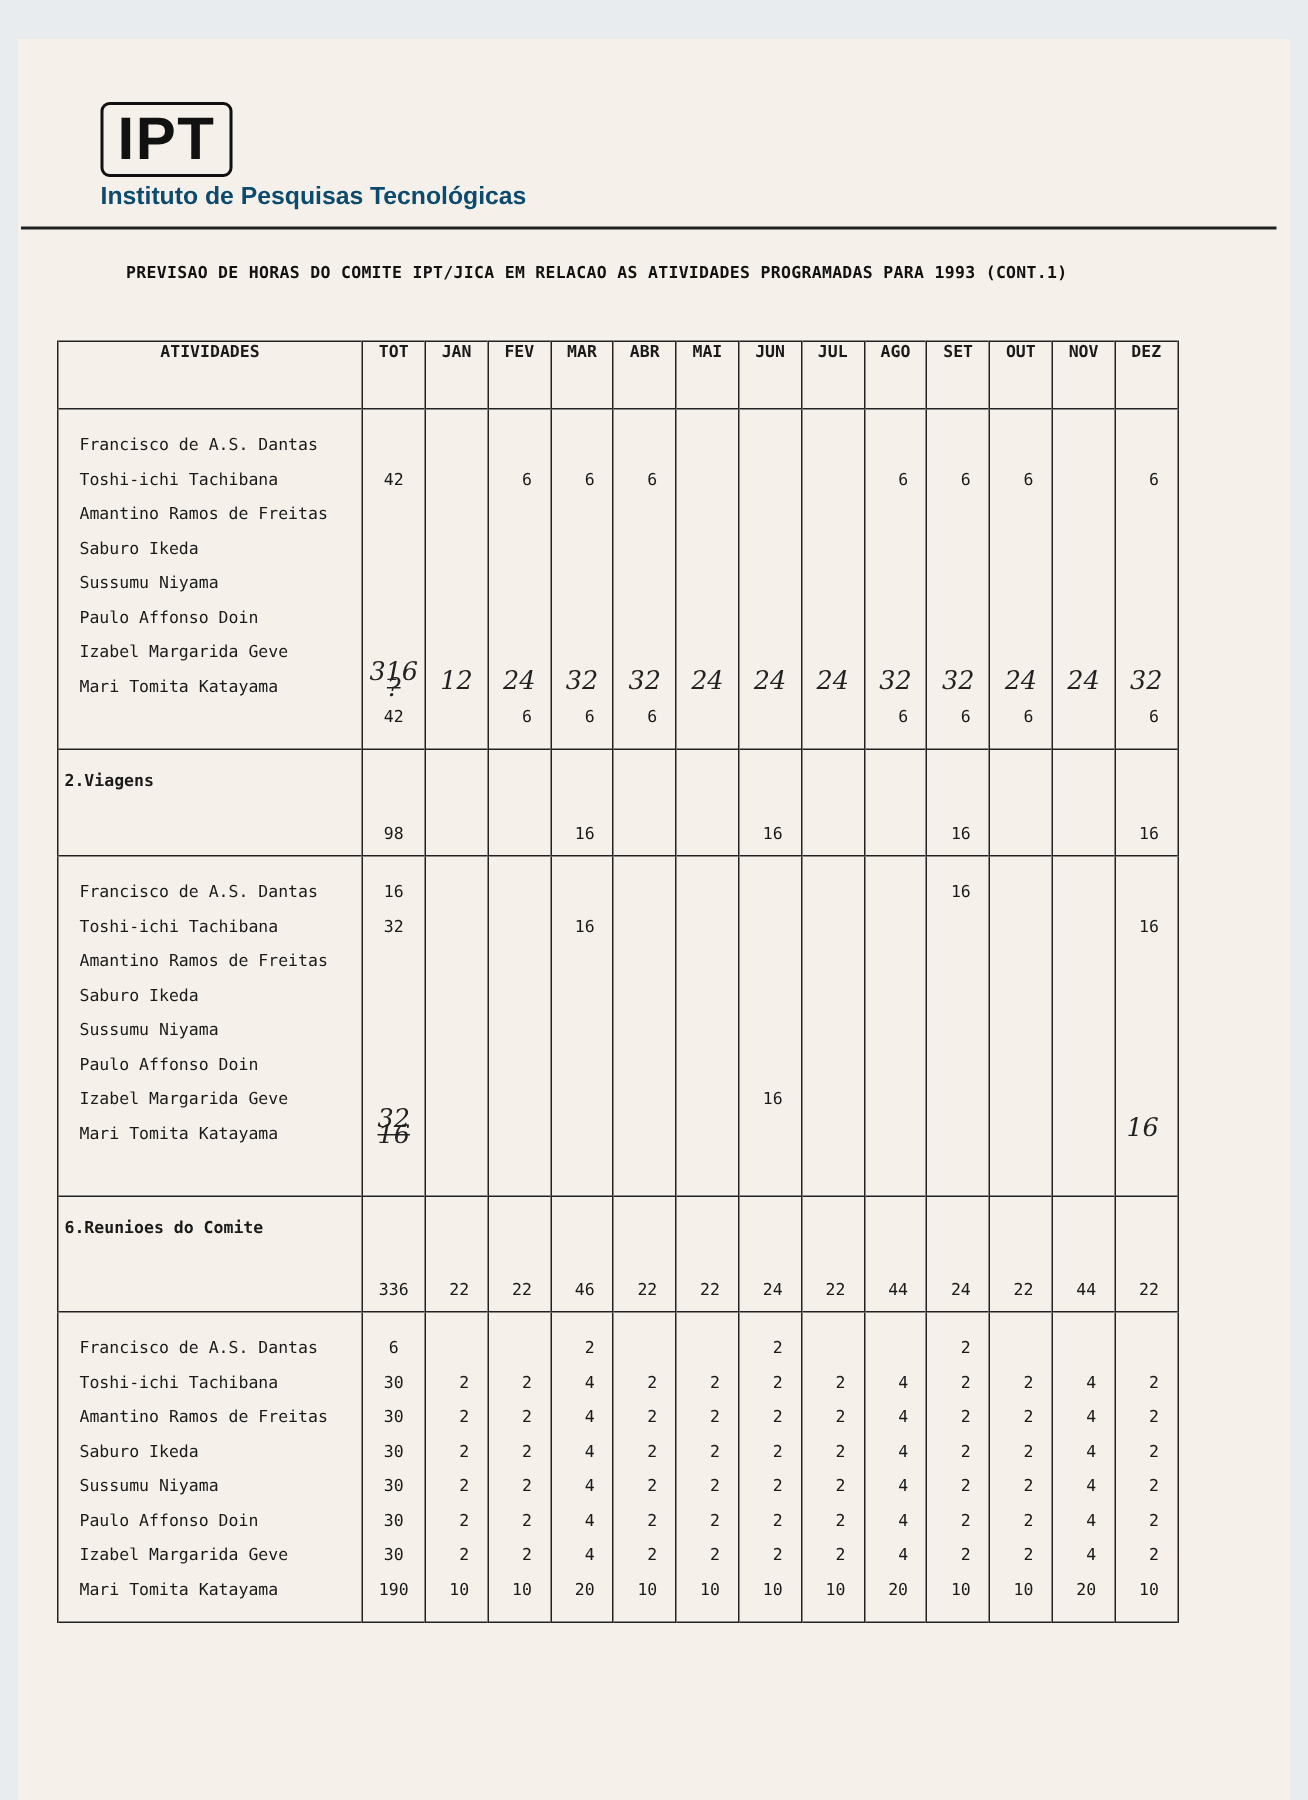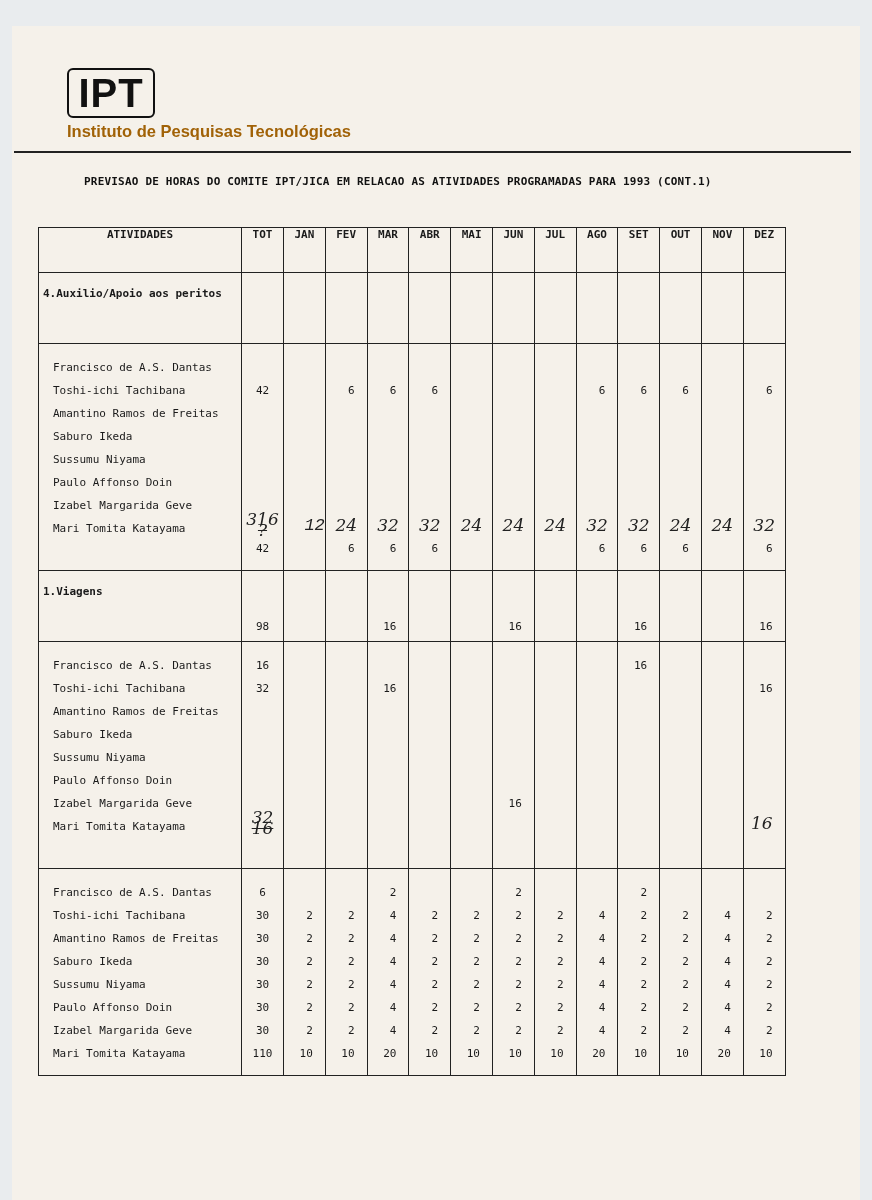--- a/index.html
+++ b/index.html
@@ -17,21 +17,21 @@
   .logo-box {
     position: absolute; left: 67px; top: 68px; width: 88px; height: 50px;
     border: 2px solid #111; border-radius: 6px; box-sizing: border-box;
     display: flex; align-items: center; justify-content: center;
     font-family: "Liberation Sans", sans-serif; font-weight: bold;
     font-size: 40px; letter-spacing: 1px; color: #111; line-height: 1;
   }
   .inst-name {
     position: absolute; left: 67px; top: 122px;
     font-family: "Liberation Sans", sans-serif; font-weight: bold;
-    font-size: 16.5px; color: #a16207;
+    font-size: 16.5px; color: #0c4a6e;
   }
   .header-rule {
     position: absolute; left: 14px; top: 151px; width: 837px; height: 2px; background: #222;
   }
   .doc-title {
     position: absolute; left: 44px; top: 175px;
     font-size: 11px; font-weight: bold; letter-spacing: 0.2px; color: #111;
     white-space: nowrap;
     margin-left: 40px;
   }
@@ -105,36 +105,20 @@
         <th class="hcell">JUN</th>
         <th class="hcell">JUL</th>
         <th class="hcell">AGO</th>
         <th class="hcell">SET</th>
         <th class="hcell">OUT</th>
         <th class="hcell">NOV</th>
         <th class="hcell">DEZ</th>
       </tr>
   </thead>
   <tbody id="tbody">
-      <tr class="sep sect-row">
-        <td class="sect-label">4.Auxilio/Apoio aos peritos</td>
-        <td class="num center-num"></td>
-        <td class="num"></td>
-        <td class="num"></td>
-        <td class="num"></td>
-        <td class="num"></td>
-        <td class="num"></td>
-        <td class="num"></td>
-        <td class="num"></td>
-        <td class="num"></td>
-        <td class="num"></td>
-        <td class="num"></td>
-        <td class="num"></td>
-        <td class="num"></td>
-      </tr>
       <tr class="sep">
         <td class="names">
           <div class="line">Francisco de A.S. Dantas</div>
           <div class="line">Toshi-ichi Tachibana</div>
           <div class="line">Amantino Ramos de Freitas</div>
           <div class="line">Saburo Ikeda</div>
           <div class="line">Sussumu Niyama</div>
           <div class="line">Paulo Affonso Doin</div>
           <div class="line">Izabel Margarida Geve</div>
           <div class="line">Mari Tomita Katayama</div>
@@ -149,21 +133,21 @@
           <div class="line hand"><span class="stack"><div>316</div><div class="hand-strike">?</div></span></div>
           <div class="line">42</div>
         </td>
         <td class="numcol">
           <div class="line"></div>
           <div class="line"></div>
           <div class="line"></div>
           <div class="line"></div>
           <div class="line"></div>
           <div class="line"></div>
-          <div class="line hand" style="padding-right: 0px; font-family: Liberation Mono, monospace;">12</div>
+          <div class="line hand" style="text-align: center; padding-right: 0px;">12</div>
           <div class="line"></div>
         </td>
         <td class="numcol">
           <div class="line"></div>
           <div class="line">6</div>
           <div class="line"></div>
           <div class="line"></div>
           <div class="line"></div>
           <div class="line"></div>
           <div class="line hand" style="text-align: center; padding-right: 0px;">24</div>
@@ -264,21 +248,21 @@
           <div class="line">6</div>
           <div class="line"></div>
           <div class="line"></div>
           <div class="line"></div>
           <div class="line"></div>
           <div class="line hand" style="text-align: center; padding-right: 0px;">32</div>
           <div class="line">6</div>
         </td>
       </tr>
       <tr class="sep sect-row">
-        <td class="sect-label">1.Viagens</td>
+        <td class="sect-label">2.Viagens</td>
         <td class="num center-num">98</td>
         <td class="num"></td>
         <td class="num"></td>
         <td class="num">16</td>
         <td class="num"></td>
         <td class="num"></td>
         <td class="num">16</td>
         <td class="num"></td>
         <td class="num"></td>
         <td class="num">16</td>
@@ -421,40 +405,56 @@
           <div class="line"></div>
           <div class="line">16</div>
           <div class="line"></div>
           <div class="line"></div>
           <div class="line"></div>
           <div class="line"></div>
           <div class="line hand">16</div>
           <div class="line"></div>
         </td>
       </tr>
+      <tr class="sep sect-row tall">
+        <td class="sect-label">6.Reunioes do Comite</td>
+        <td class="num center-num">336</td>
+        <td class="num">22</td>
+        <td class="num">22</td>
+        <td class="num">46</td>
+        <td class="num">22</td>
+        <td class="num">22</td>
+        <td class="num">24</td>
+        <td class="num">22</td>
+        <td class="num">44</td>
+        <td class="num">24</td>
+        <td class="num">22</td>
+        <td class="num">44</td>
+        <td class="num">22</td>
+      </tr>
       <tr class="sep">
         <td class="names" style="padding-bottom: 30px;">
           <div class="line">Francisco de A.S. Dantas</div>
           <div class="line">Toshi-ichi Tachibana</div>
           <div class="line">Amantino Ramos de Freitas</div>
           <div class="line">Saburo Ikeda</div>
           <div class="line">Sussumu Niyama</div>
           <div class="line">Paulo Affonso Doin</div>
           <div class="line">Izabel Margarida Geve</div>
           <div class="line">Mari Tomita Katayama</div>
         </td>
         <td class="numcol tot">
           <div class="line">6</div>
           <div class="line">30</div>
           <div class="line">30</div>
           <div class="line">30</div>
           <div class="line">30</div>
           <div class="line">30</div>
           <div class="line">30</div>
-          <div class="line">110</div>
+          <div class="line">190</div>
         </td>
         <td class="numcol">
           <div class="line"></div>
           <div class="line">2</div>
           <div class="line">2</div>
           <div class="line">2</div>
           <div class="line">2</div>
           <div class="line">2</div>
           <div class="line">2</div>
           <div class="line">10</div>

